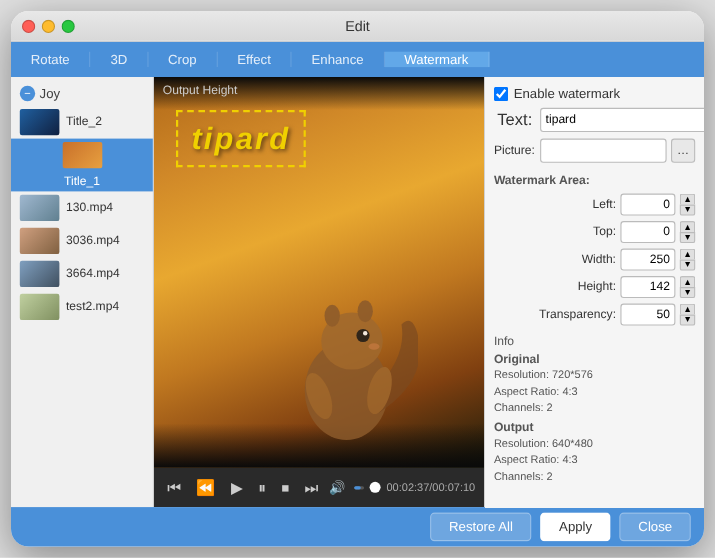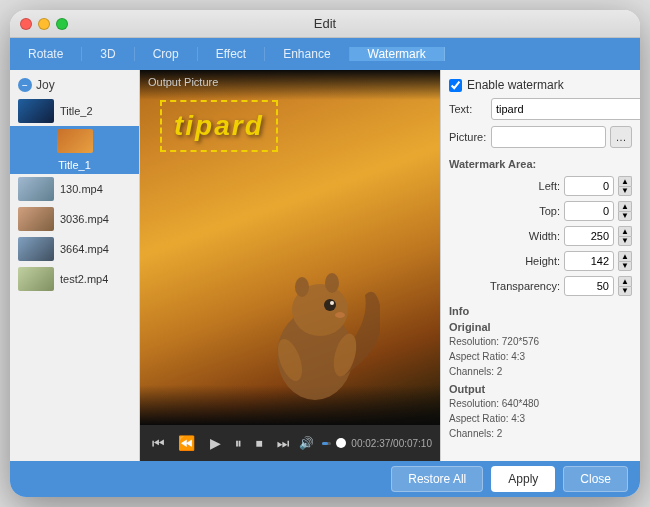--- a/index.html
+++ b/index.html
@@ -272,21 +272,21 @@
       margin-bottom: 2px;
     }
     .watermark-enable input[type=checkbox] { width: 13px; height: 13px; }
     .watermark-enable label { font-size: 12px; color: #333; }
     .field-row {
       display: flex;
       align-items: center;
       gap: 4px;
       margin-bottom: 2px;
     }
-    .field-label { font-size: 11px; color: #333; min-width: 38px; }
+    .field-label { font-size: 15px; color: #333; min-width: 38px; text-align: center; }
     .field-label-pic { font-size: 11px; color: #333; min-width: 38px; }
     .text-input {
       flex: 1;
       height: 22px;
       border: 1px solid #bbb;
       border-radius: 3px;
       padding: 0 4px;
       font-size: 11px;
       background: #fff;
     }
@@ -344,21 +344,21 @@
       display: flex; align-items: center; justify-content: center;
       font-size: 8px;
       cursor: pointer;
       line-height: 1;
     }
     .spin-arrow:first-child { border-radius: 2px 2px 0 0; border-bottom: none; }
     .spin-arrow:last-child { border-radius: 0 0 2px 2px; }
     .info-block {
       margin-top: 4px;
     }
-    .info-title { font-size: 11px; color: #555; font-weight: 700; margin-bottom: 1px; }
+    .info-title { font-size: 11px; color: #555; font-weight: 400; margin-bottom: 1px; }
     .info-text { font-size: 10px; color: #555; line-height: 1.5; }
     .info-sub-title { font-size: 11px; color: #555; font-weight: 600; margin-top: 4px; margin-bottom: 1px; }
     .bottom-bar {
       background: #4a90d9;
       height: 36px;
       display: flex;
       align-items: center;
       justify-content: flex-end;
       padding: 0 12px;
       gap: 8px;
@@ -439,21 +439,21 @@
         <span class="item-label">3664.mp4</span>
       </div>
       <div class="sidebar-item">
         <div class="item-thumb item-thumb-test"></div>
         <span class="item-label">test2.mp4</span>
       </div>
     </div>
 
     <div class="main">
       <div class="preview-area">
-        <span class="preview-label">Output Picture</span>
+        <span class="preview-label">Output Height</span>
         <div class="video-container">
           <div class="scene-bg"></div>
           <div class="scene-dark-top"></div>
           <div class="scene-dark-bottom"></div>
 
           <svg style="position:absolute;bottom:20px;right:60px;width:130px;height:160px;opacity:0.85" viewBox="0 0 130 160">
 
             <ellipse cx="65" cy="110" rx="38" ry="45" fill="#8b5a2b"></ellipse>
 
             <ellipse cx="70" cy="65" rx="28" ry="26" fill="#a0692e"></ellipse>

